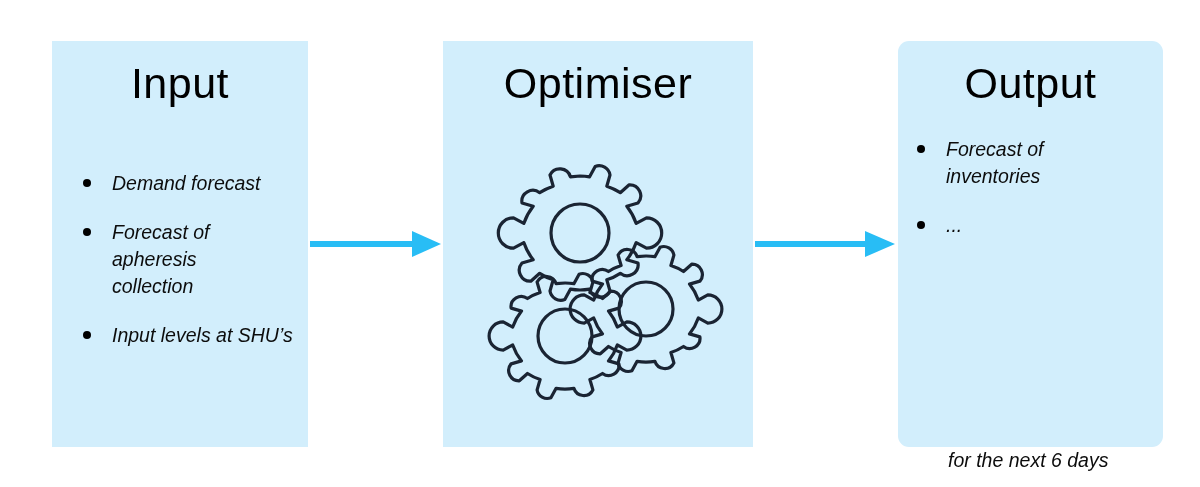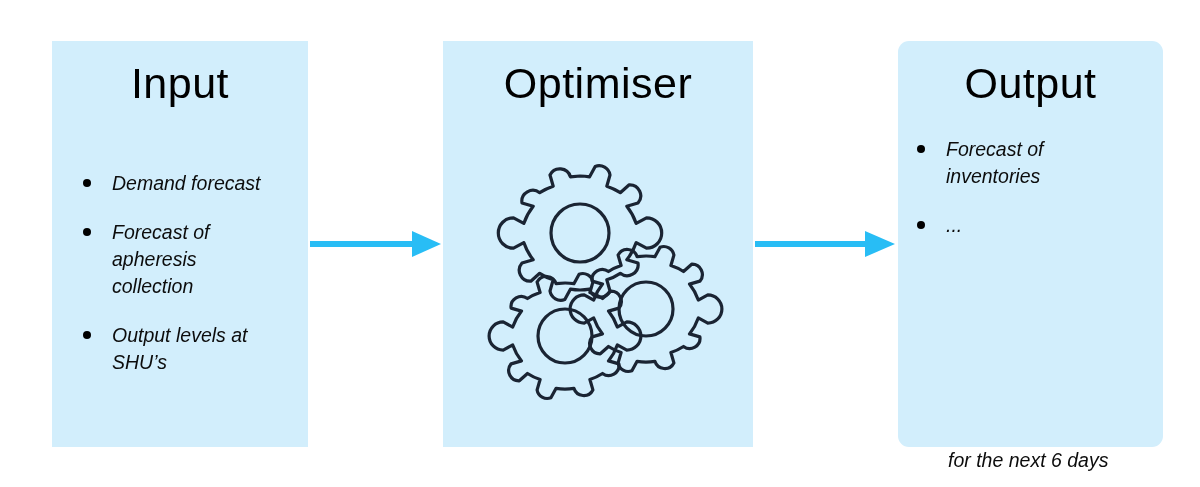--- a/index.html
+++ b/index.html
@@ -107,21 +107,21 @@
 </head>
 <body>
 
 <div id="stage">
 
   <div class="panel" id="panel-input">
     <div class="panel-title">Input</div>
     <ul class="bullets" id="list-input">
       <li class="bullet-item">Demand forecast</li>
       <li class="bullet-item" style="width:145px;font-style:italic;">Forecast of apheresis collection</li>
-      <li class="bullet-item" style="width:185px;">Output levels at SHU’s</li>
+      <li class="bullet-item" style="width:185px;">Input levels at SHU’s</li>
     </ul>
   </div>
 
   <div class="arrow" id="arrow-1">
     <svg width="135" height="32" viewBox="0 0 135 32" xmlns="http://www.w3.org/2000/svg">
       <line x1="2" y1="16" x2="110" y2="16" stroke="#28bdf5" stroke-width="6"></line>
       <polygon points="104,3 133,16 104,29" fill="#28bdf5"></polygon>
     </svg>
   </div>
 

